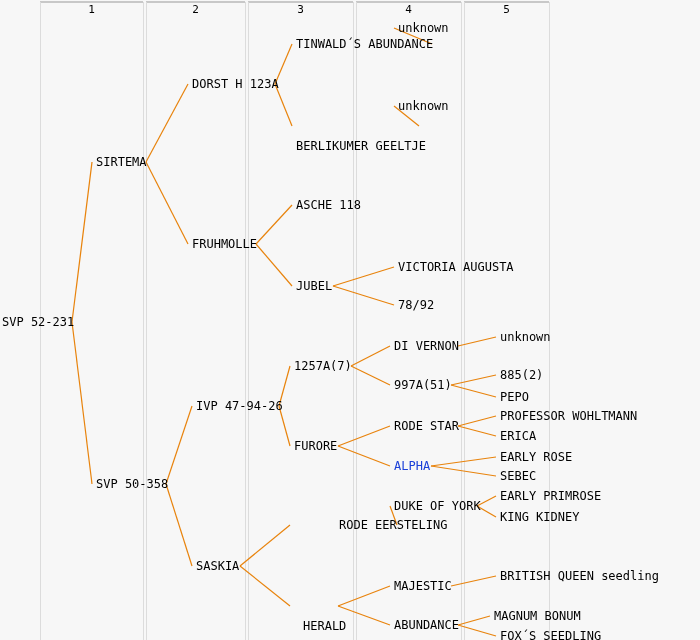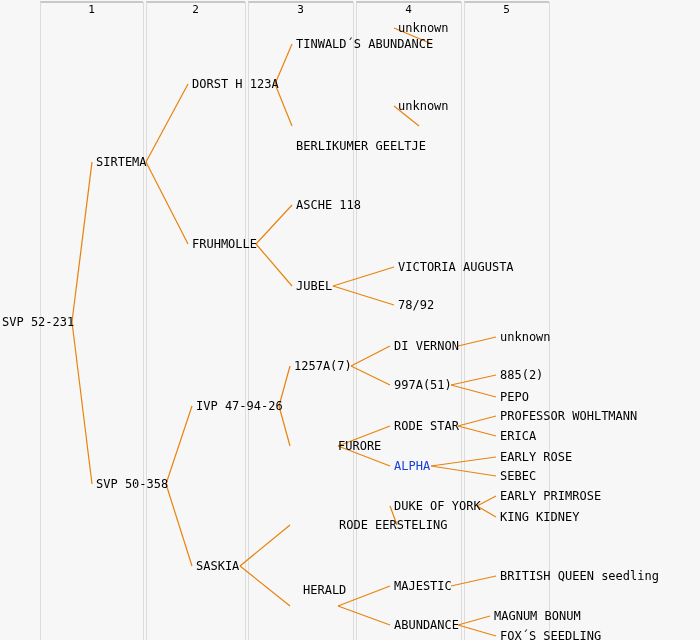--- a/index.html
+++ b/index.html
@@ -116,23 +116,23 @@
       <div class="node" style="left: 96px; top: 478px;">SVP 50-358</div>
       <div class="node" style="left: 192px; top: 78px;">DORST H 123A</div>
       <div class="node" style="left: 192px; top: 238px;">FRUHMOLLE</div>
       <div class="node" style="left: 196px; top: 400px;">IVP 47-94-26</div>
       <div class="node" style="left: 196px; top: 560px;">SASKIA</div>
       <div class="node" style="left: 296px; top: 38px;">TINWALD´S ABUNDANCE</div>
       <div class="node" style="left: 296px; top: 120px; margin-top: 20px;">BERLIKUMER GEELTJE</div>
       <div class="node" style="left: 296px; top: 199px;">ASCHE 118</div>
       <div class="node" style="left: 296px; top: 280px;">JUBEL</div>
       <div class="node" style="left: 294px; top: 360px;">1257A(7)</div>
-      <div class="node" style="left: 294px; top: 440px; margin-left: 44px;">FURORE</div>
+      <div class="node" style="left: 294px; top: 440px;">FURORE</div>
       <div class="node" style="left: 294px; top: 519px; margin-left: 45px;">RODE EERSTELING</div>
-      <div class="node" style="left: 294px; top: 584px; padding-left: 9px;">HERALD</div>
+      <div class="node" style="left: 294px; top: 620px; padding-left: 9px;">HERALD</div>
       <div class="node" style="left: 398px; top: 22px;">unknown</div>
       <div class="node" style="left: 398px; top: 100px;">unknown</div>
       <div class="node" style="left: 398px; top: 261px;">VICTORIA AUGUSTA</div>
       <div class="node" style="left: 398px; top: 299px;">78/92</div>
       <div class="node" style="left: 394px; top: 340px;">DI VERNON</div>
       <div class="node" style="left: 394px; top: 379px;">997A(51)</div>
       <div class="node" style="left: 394px; top: 420px;">RODE STAR</div>
       <div class="node highlight" style="left: 394px; top: 460px;">ALPHA</div>
       <div class="node" style="left: 394px; top: 500px;">DUKE OF YORK</div>
       <div class="node" style="left: 394px; top: 580px;">MAJESTIC</div>

